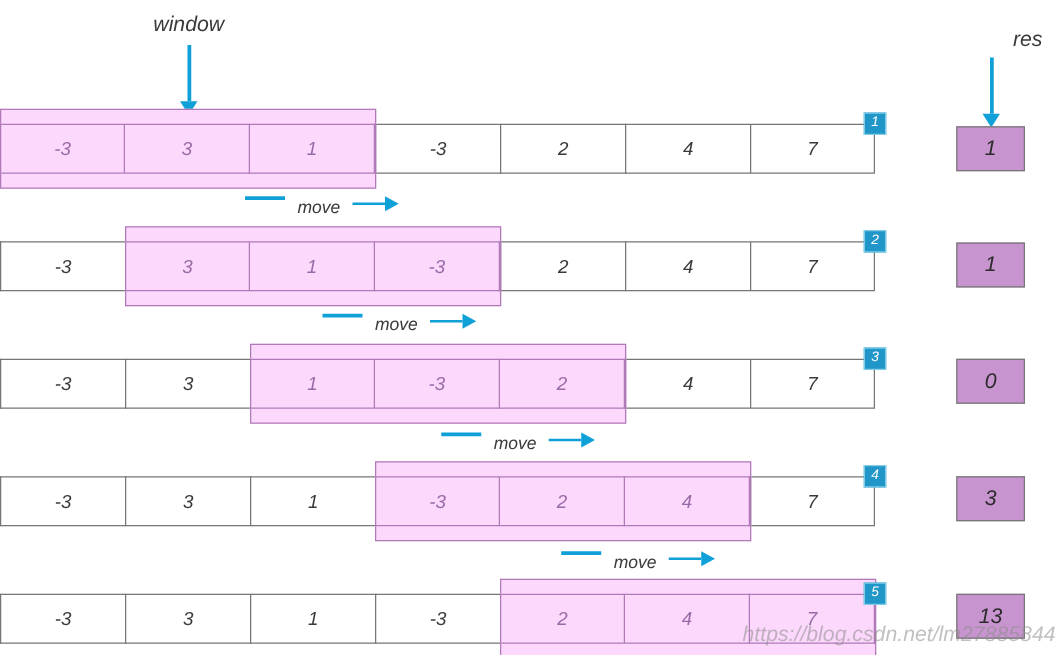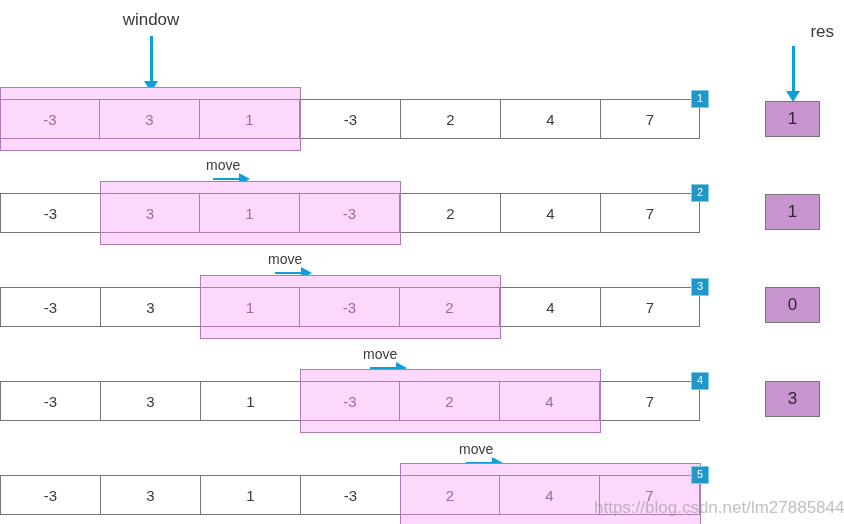--- a/index.html
+++ b/index.html
@@ -12,20 +12,21 @@
     background: #ffffff;
     font-family: "Liberation Sans", sans-serif;
     overflow: hidden;
     position: relative;
   }
   #stage {
     position: absolute;
     left: 0; top: 0;
     width: 844px;
     height: 524px;
+    font-style: italic;
   }
 
   
   .hdr-label {
     position: absolute;
     font-size: 17px;
     color: #3a3a3a;
     white-space: nowrap;
     text-align: center;
   }
@@ -112,23 +113,22 @@
     line-height: 15px;
     text-align: center;
     z-index: 6;
   }
 
   
   .move {
     position: absolute;
     height: 22px;
     display: flex;
-    align-items: flex-end;
+    align-items: flex-start;
     white-space: nowrap;
-    flex-direction: column;
   }
   .move .dash {
     width: 32px;
     height: 2.5px;
     background: #10a0d8;
   }
   .move .mtext {
     margin: 0 10px;
     font-size: 14px;
     color: #3a3a3a;
@@ -298,16 +298,17 @@
       <div class="cell">-3</div>
       <div class="cell">3</div>
       <div class="cell">1</div>
       <div class="cell">-3</div>
       <div class="cell in-window">2</div>
       <div class="cell in-window">4</div>
       <div class="cell in-window">7</div>
     </div>
     <div class="step-badge" style="left:691px; top:-9px;">5</div>
   </div>
+  <div class="res-box" style="left:765px; top:475px;">13</div>
 
   <div id="watermark">https://blog.csdn.net/lm278858445</div>
 
 </div>
 
 </body></html>

